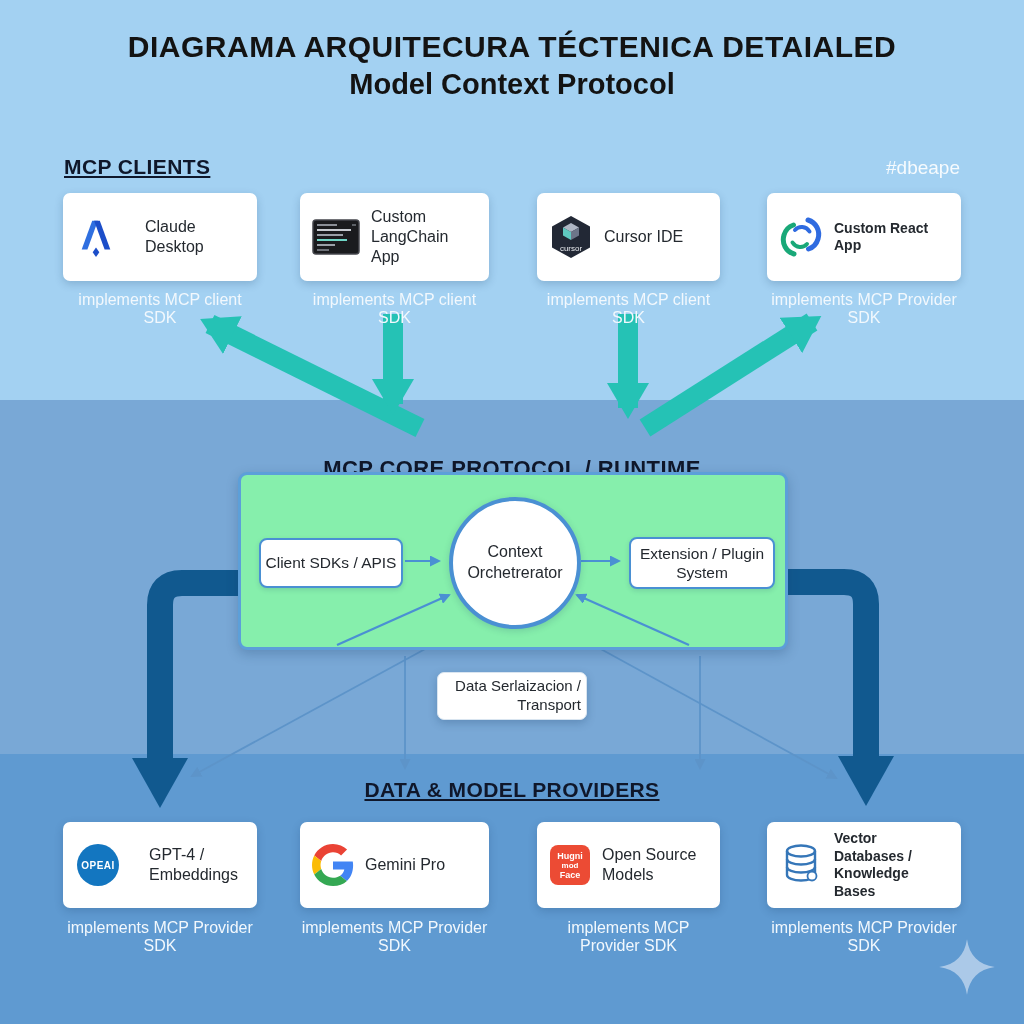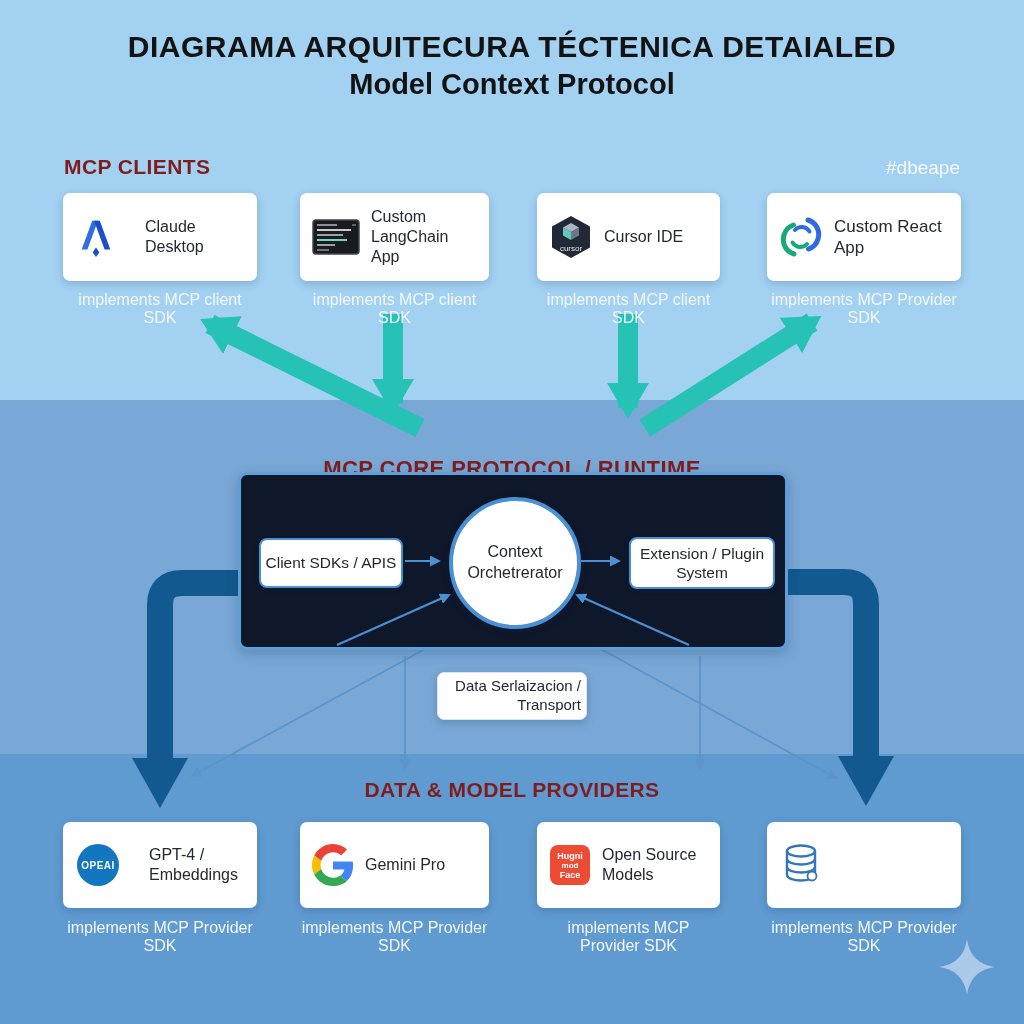--- a/index.html
+++ b/index.html
@@ -10,48 +10,48 @@
   .band{position:absolute;left:0;width:1024px;}
   .band-top{top:0;height:400px;background:#a3d1f2;}
   .band-mid{top:400px;height:354px;background:#79a8d6;}
   .band-bottom{top:754px;height:270px;background:#5f9ad1;}
 
   .title-line1{position:absolute;top:30px;left:0;width:1024px;text-align:center;
     font-size:30px;font-weight:700;color:#131313;letter-spacing:.5px;}
   .title-line2{position:absolute;top:68px;left:0;width:1024px;text-align:center;
     font-size:29px;font-weight:700;color:#131313;}
 
-  .section-label{position:absolute;font-weight:700;color:#7f1d1d;letter-spacing:.4px;}
+  .section-label{position:absolute;font-weight:700;color:#0f172a;letter-spacing:.4px;text-decoration:underline;}
   .clients-label{top:155px;left:64px;font-size:21px;}
   .core-label{top:431px;left:0;width:1024px;text-align:center;font-size:22px;margin-top:25px;}
   .providers-label{top:778px;left:0;width:1024px;text-align:center;font-size:21px;}
 
   .watermark{position:absolute;top:157px;right:64px;font-size:19px;color:rgba(255,255,255,.9);}
 
   .card{position:absolute;height:88px;background:#fff;border-radius:7px;
     box-shadow:0 3px 9px rgba(25,60,100,.22);
     display:flex;align-items:center;gap:11px;padding:0 12px;box-sizing:border-box;}
   .card .icon{flex:0 0 auto;display:flex;align-items:center;justify-content:center;}
   .card .name{flex:1;font-size:16px;color:#24292f;line-height:1.25;font-weight:400;}
   .row1{top:193px;}
   .row2{top:822px;height:86px;}
   .c1{left:63px;width:194px;gap:28px;}
   .c2{left:300px;width:189px;}
   .c3{left:537px;width:183px;}
   .c4{left:767px;width:194px;}
-  .c4 .name{font-size:17px;}
+  .c4 .name{font-size:14px;font-weight:bold;}
 
   .caption{position:absolute;text-align:center;font-size:16px;color:#f2f8fd;}
   .cap-row1{top:291px;}
   .cap-row2{top:919px;}
 
   .arrows-svg{position:absolute;left:0;pointer-events:none;}
 
   .core-box{position:absolute;left:238px;top:472px;width:550px;height:178px;
-    background:#0f172a;border:3px solid #5c9fd9;border-radius:9px;box-sizing:border-box;
+    background:#86efac;border:3px solid #5c9fd9;border-radius:9px;box-sizing:border-box;
     box-shadow:0 4px 12px rgba(20,55,95,.25);}
   .inner-box{position:absolute;background:#fff;border:2px solid #4a90d3;border-radius:8px;
     display:flex;align-items:center;justify-content:center;text-align:center;
     font-size:15.5px;color:#24292f;box-sizing:border-box;box-shadow:0 2px 5px rgba(20,55,95,.15);}
   .sdk-box{left:18px;top:63px;width:144px;height:50px;}
   .ext-box{left:388px;top:62px;width:146px;height:52px;padding:4px 6px;line-height:1.25;}
   .orchestrator-circle{position:absolute;left:208px;top:22px;width:132px;height:132px;
     background:#fff;border:4px solid #4a90d3;border-radius:50%;
     display:flex;align-items:center;justify-content:center;text-align:center;
     font-size:16px;color:#24292f;line-height:1.3;box-sizing:border-box;
@@ -229,20 +229,21 @@
   <div class="card row2 c4">
     <span class="icon">
       <svg width="44" height="46" viewBox="0 0 44 46" fill="none">
         <ellipse cx="22" cy="9" rx="14" ry="5.5" stroke="#3576b8" stroke-width="2.4"></ellipse>
         <path d="M8 9 V33 A14 5.5 0 0 0 36 33 V9" stroke="#3576b8" stroke-width="2.4"></path>
         <path d="M8 17 A14 5.5 0 0 0 36 17" stroke="#3576b8" stroke-width="2.4"></path>
         <path d="M8 25 A14 5.5 0 0 0 36 25" stroke="#3576b8" stroke-width="2.4"></path>
         <circle cx="33" cy="34" r="4.5" fill="#ffffff" stroke="#3576b8" stroke-width="1.8"></circle>
       </svg>
     </span>
+    <span class="name">Vector Databases / Knowledge Bases</span>
   </div>
 
   <div class="caption cap-row2 c1">implements MCP Provider SDK</div>
   <div class="caption cap-row2 c2">implements MCP Provider SDK</div>
   <div class="caption cap-row2 c3">implements MCP Provider SDK</div>
   <div class="caption cap-row2 c4">implements MCP Provider SDK</div>
 
   <span class="sparkle">
     <svg width="58" height="58" viewBox="0 0 48 48">
       <path d="M24 1 C26 14.5 33.5 22 47 24 C33.5 26 26 33.5 24 47 C22 33.5 14.5 26 1 24 C14.5 22 22 14.5 24 1 Z" fill="#abc9e8"></path>

